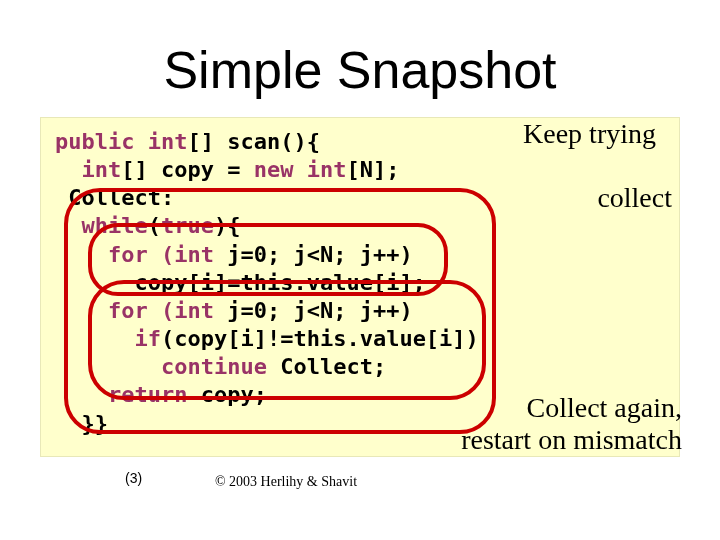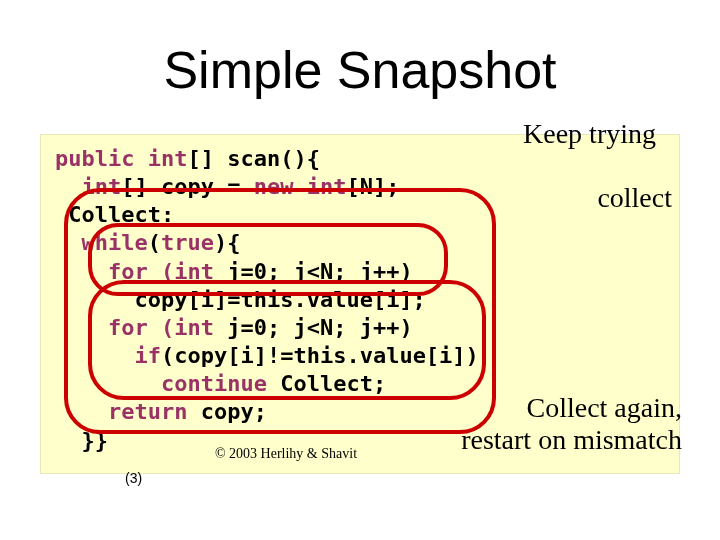--- a/index.html
+++ b/index.html
@@ -15,21 +15,21 @@
     text-align: center;
     font-size: 52px;
     font-weight: normal;
     color: #000;
     padding-top: 40px;
     padding-bottom: 12px;
   }
   .codebox {
     position: absolute;
     left: 40px;
-    top: 134px;
+    top: 117px;
     width: 640px;
     height: 340px;
     background: #ffffcc;
     border: 1px solid #e8e8b8;
   }
   .code {
     position: relative;
     font-family: "Comic Sans MS", cursive, monospace;
     font-size: 22px;
     line-height: 1.28;
@@ -73,21 +73,21 @@
   }
   
   .b-restart {
     left: 88px; top: 280px;
     width: 398px; height: 120px;
     border-radius: 36px;
   }
   .footer {
     position: absolute;
     left: 0; width: 572px;
-    top: 446px;
+    top: 474px;
     font-size: 14px;
     color: #000;
     text-align: center;
     font-family: "Comic Sans MS", cursive;
   }
   .page-num {
     position: absolute;
     left: 125px; top: 470px;
     font-size: 14px;
     color: #000;

